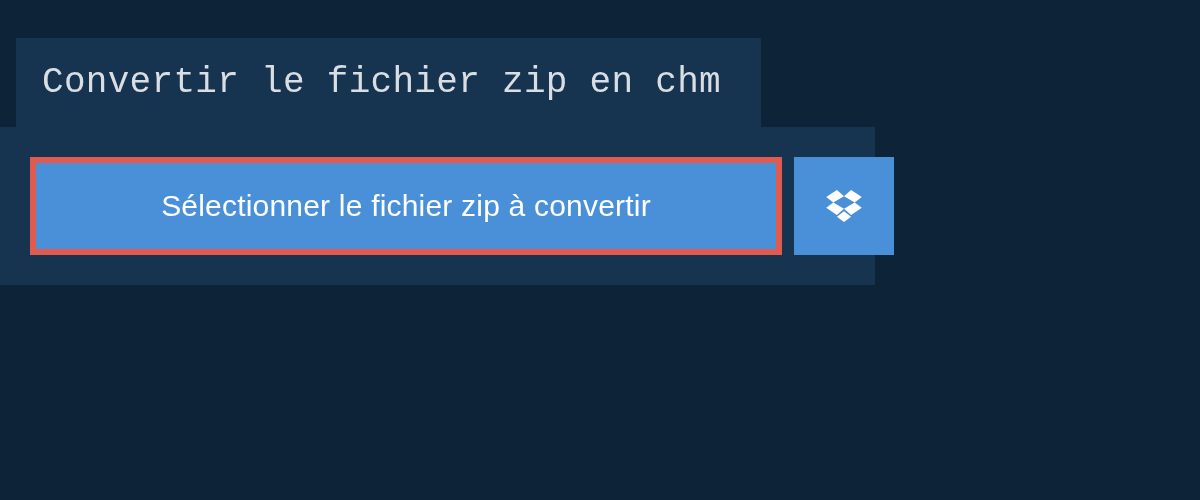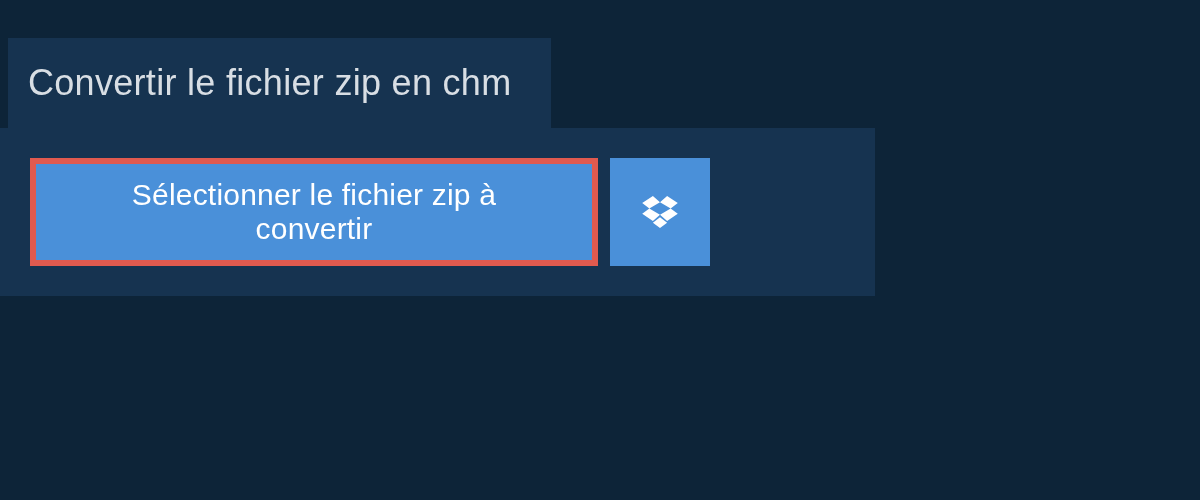--- a/index.html
+++ b/index.html
@@ -10,47 +10,48 @@
     body {
       width: 1200px;
       height: 500px;
       background: #0d2438;
       font-family: -apple-system, BlinkMacSystemFont, "Segoe UI", Helvetica, Arial, sans-serif;
       overflow: hidden;
     }
     .tab-header {
       display: inline-block;
       background: #163350;
-      padding: 24px 40px 24px 20px;
+      padding: 24px 40px 24px 26px;
       margin-top: 38px;
-      margin-left: 8px;
+      margin-left: 16px;
+      font-family: Liberation Mono, monospace;
     }
     .tab-title {
       color: #d8dee4;
       font-size: 36px;
       font-weight: 300;
       letter-spacing: 0.3px;
     }
     .panel {
       background: #163350;
       padding: 30px 30px 30px 30px;
       width: 875px;
     }
     .button-row {
       display: flex;
       gap: 12px;
     }
     .select-button {
       background: #4a90d9;
       border: 6px solid #e05a4f;
-      padding: 14px 40px;
+      padding: 26px 40px;
       text-align: center;
       cursor: pointer;
       flex: 0 0 auto;
-      width: 568px;
+      width: 752px;
     }
     .select-button-label {
       color: #ffffff;
       font-size: 30px;
       font-weight: 300;
       letter-spacing: 0.2px;
     }
     .dropbox-button {
       background: #4a90d9;
       width: 100px;

